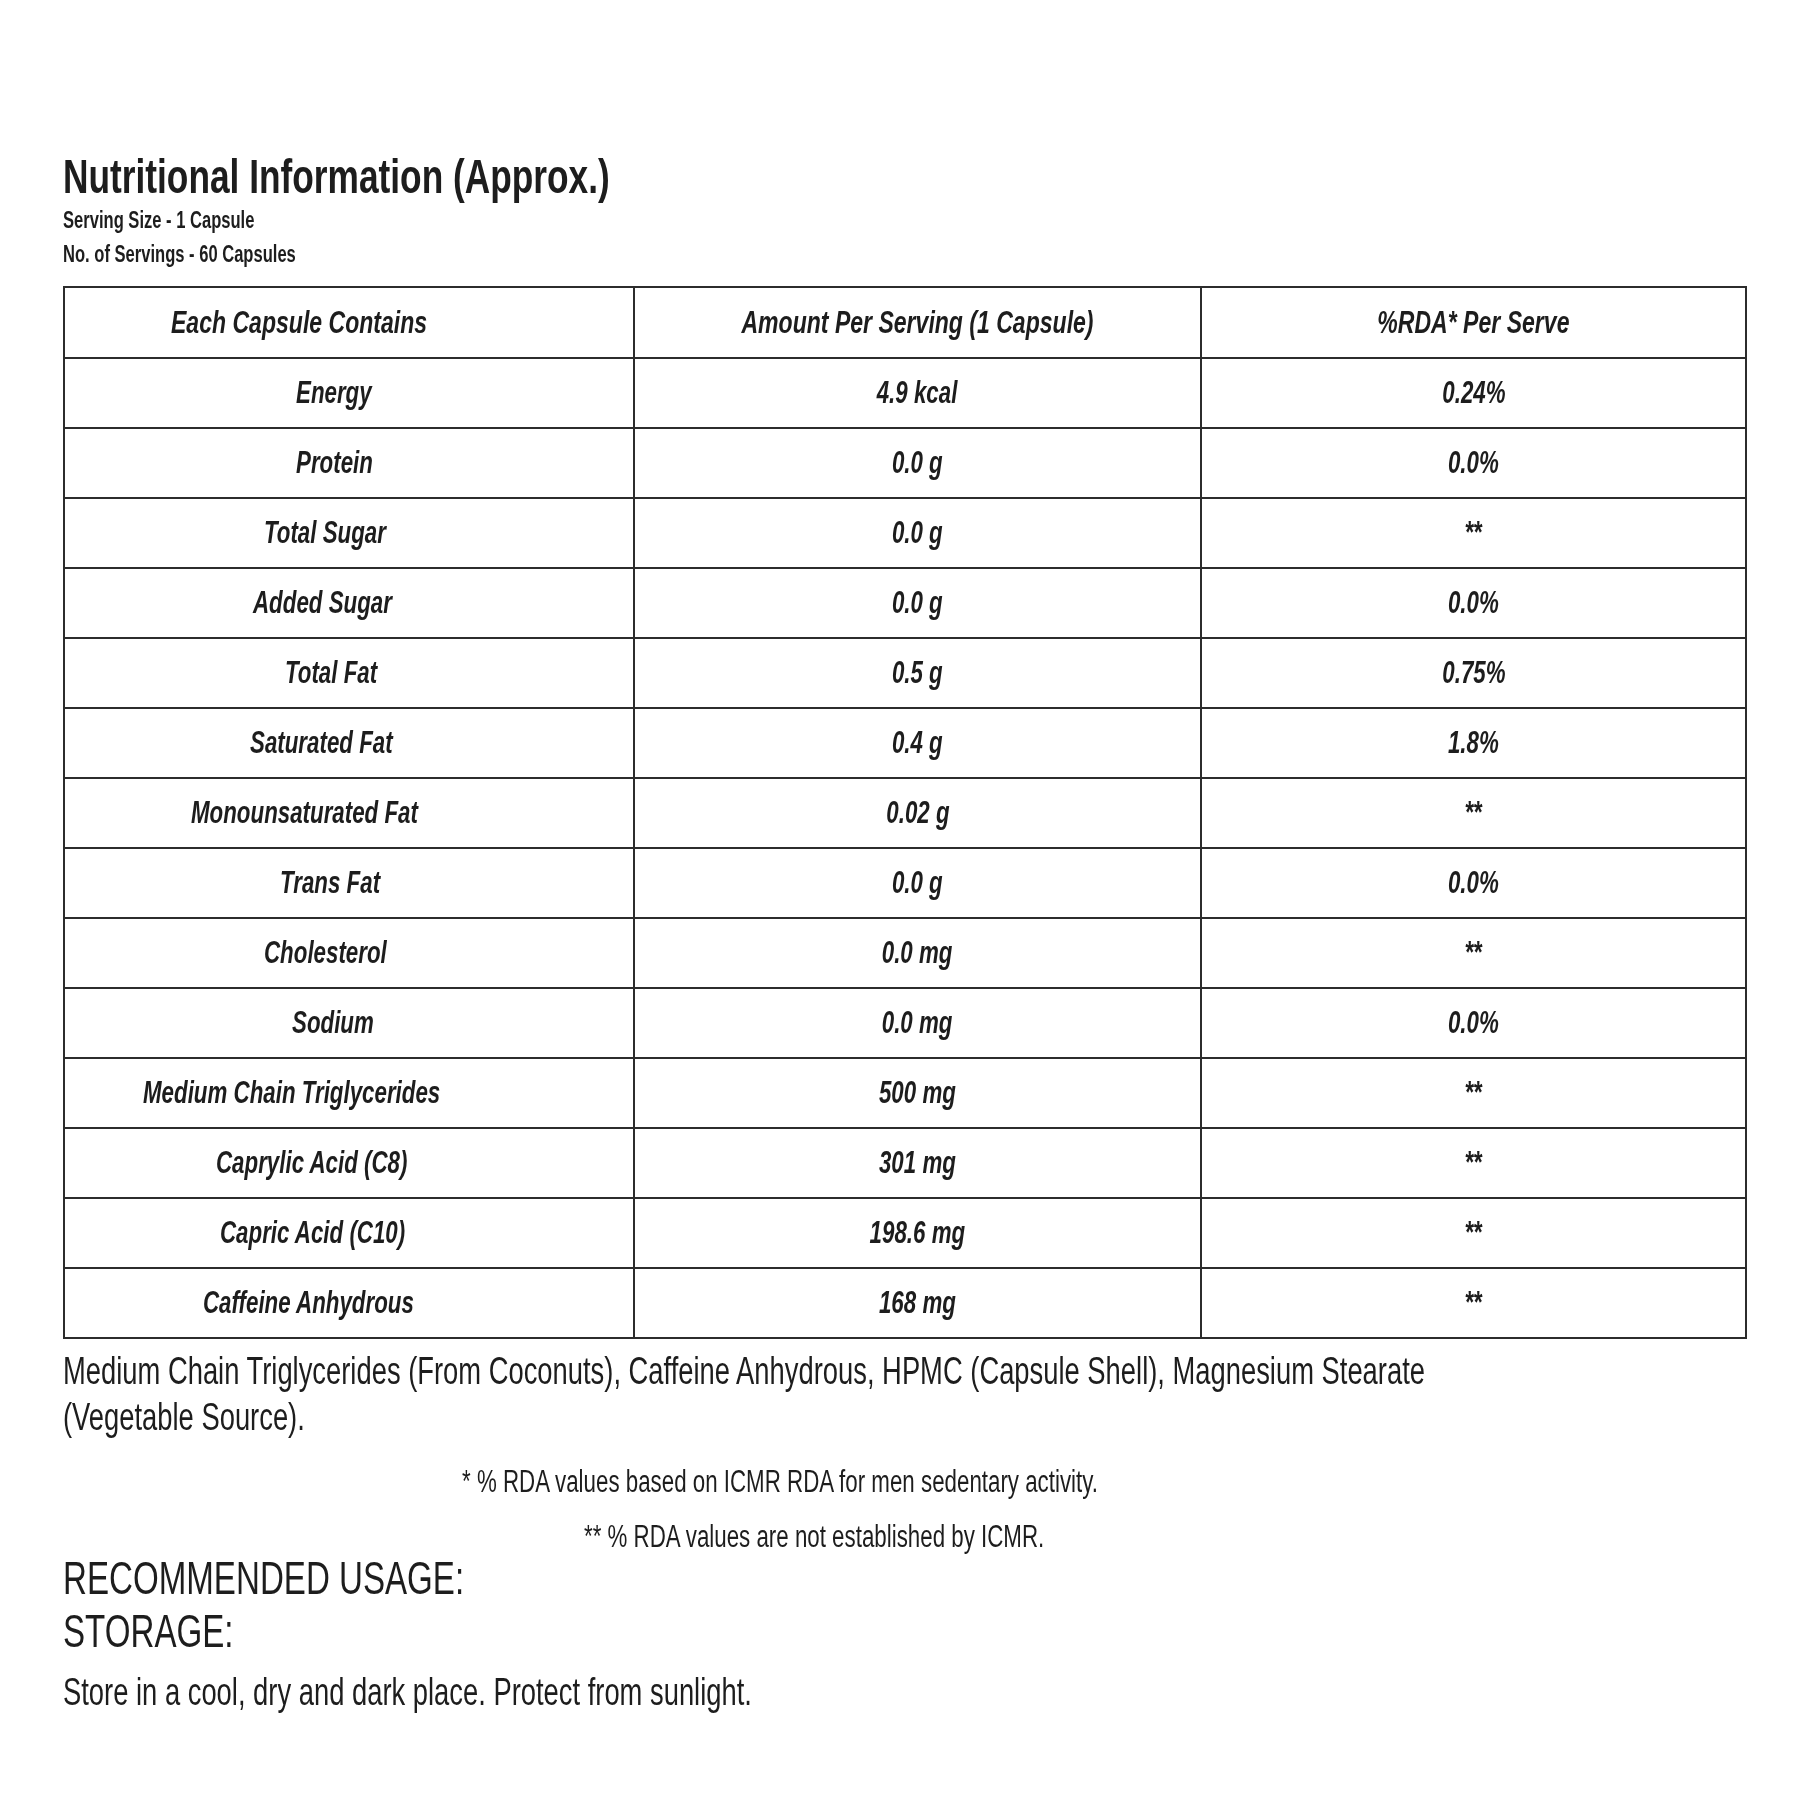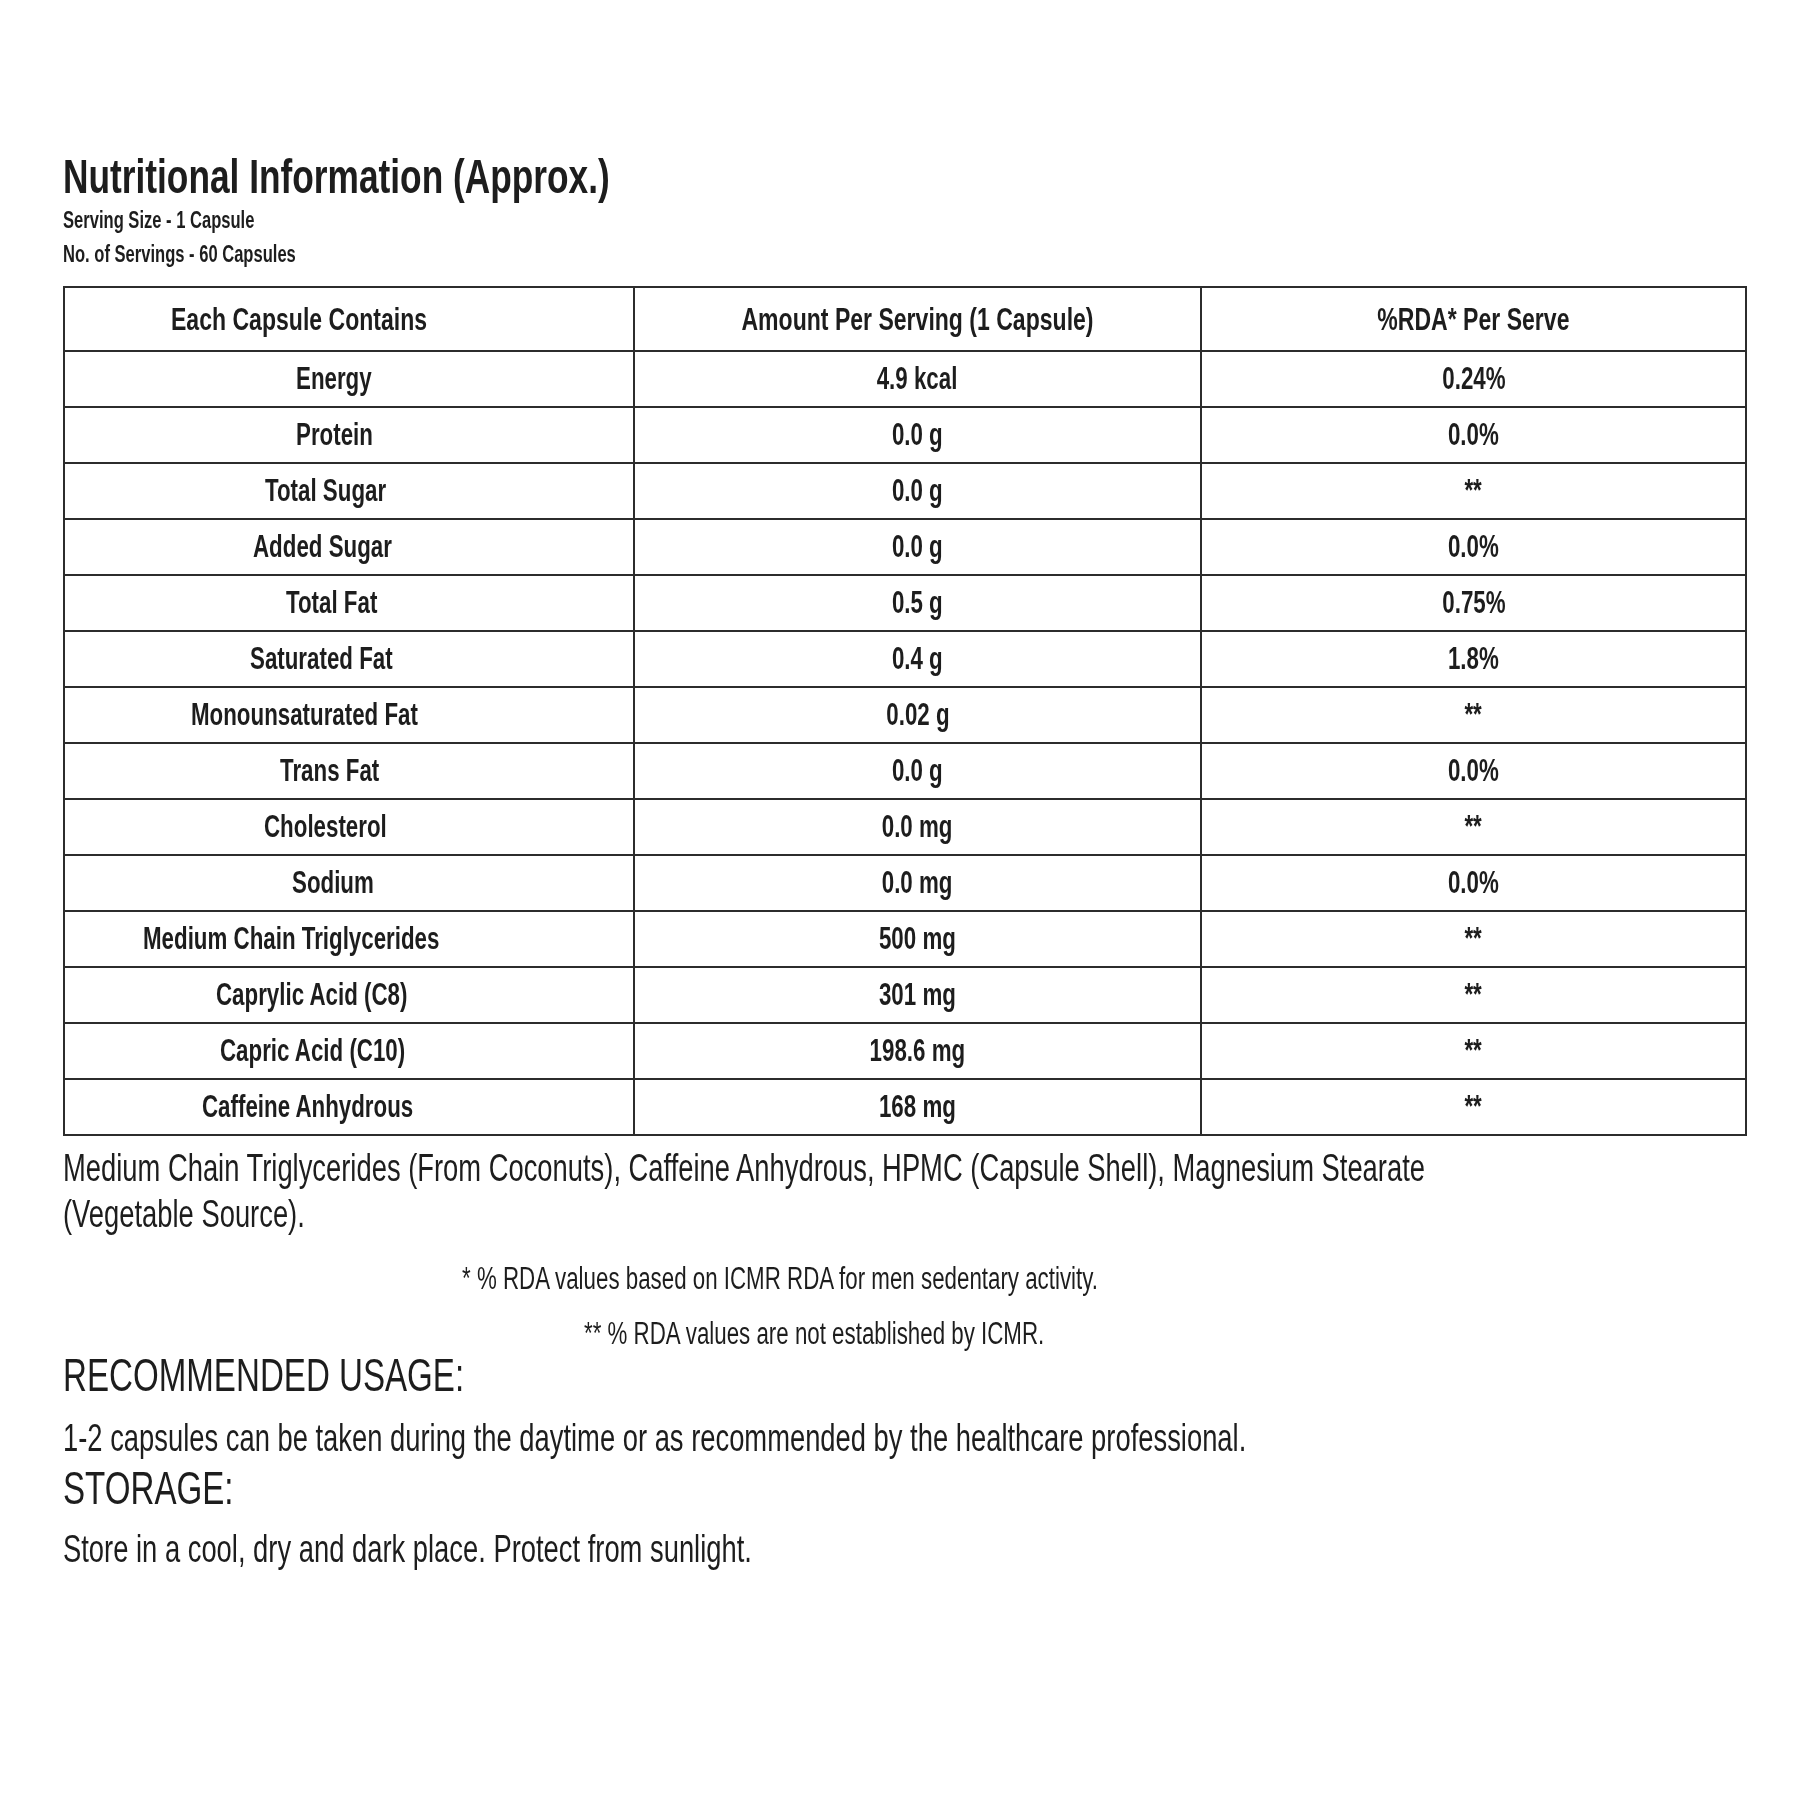--- a/index.html
+++ b/index.html
@@ -19,21 +19,21 @@
 
   h1.title { font-size: 49px; font-weight: 700; margin: 0 0 8px 0; line-height: 1.0; }
   .sub { font-size: 23px; font-weight: 700; line-height: 1.0; margin: 0 0 11px 0; }
 
   table.nutri {
     border-collapse: collapse;
     width: 1682px;
     margin-top: 20px;
     table-layout: fixed;
   }
-  table.nutri th, table.nutri td { border: 2px solid #2c2c2c; padding: 9px; }
+  table.nutri th, table.nutri td { border: 2px solid #2c2c2c; padding: 16px; font-style: italic; }
   table.nutri th {
     height: 64px; font-size: 32px; font-weight: 700; text-align: center;
   }
   table.nutri td {
     height: 47px; font-size: 31px; font-weight: 700; text-align: center;
   }
   col.c1 { width: 570px; }
   col.c2 { width: 567px; }
   col.c3 { width: 545px; }
   th.left, td.left { text-align: left; }
@@ -152,18 +152,17 @@
 
   <div class="bodytext ing-body">
     <div><span class="cx">Medium Chain Triglycerides (From Coconuts), Caffeine Anhydrous, HPMC (Capsule Shell), Magnesium Stearate</span></div>
     <div><span class="cx">(Vegetable Source).</span></div>
   </div>
 
   <div class="fn fn-1"><span class="cx">* % RDA values based on ICMR RDA for men sedentary activity.</span></div>
   <div class="fn fn-2"><span class="cx">** % RDA values are not established by ICMR.</span></div>
 
   <h2 class="sect sect-usage"><span class="cx">RECOMMENDED USAGE:</span></h2>
-  <div class="bodytext usage-body"><span class="cx">1-2 capsules can be taken during the daytime or as recommended by the healthcare professional.</span></div>
 
   <h2 class="sect sect-storage"><span class="cx">STORAGE:</span></h2>
   <div class="bodytext storage-body"><span class="cx">Store in a cool, dry and dark place. Protect from sunlight.</span></div>
 
 </div>
 
 </body></html>

